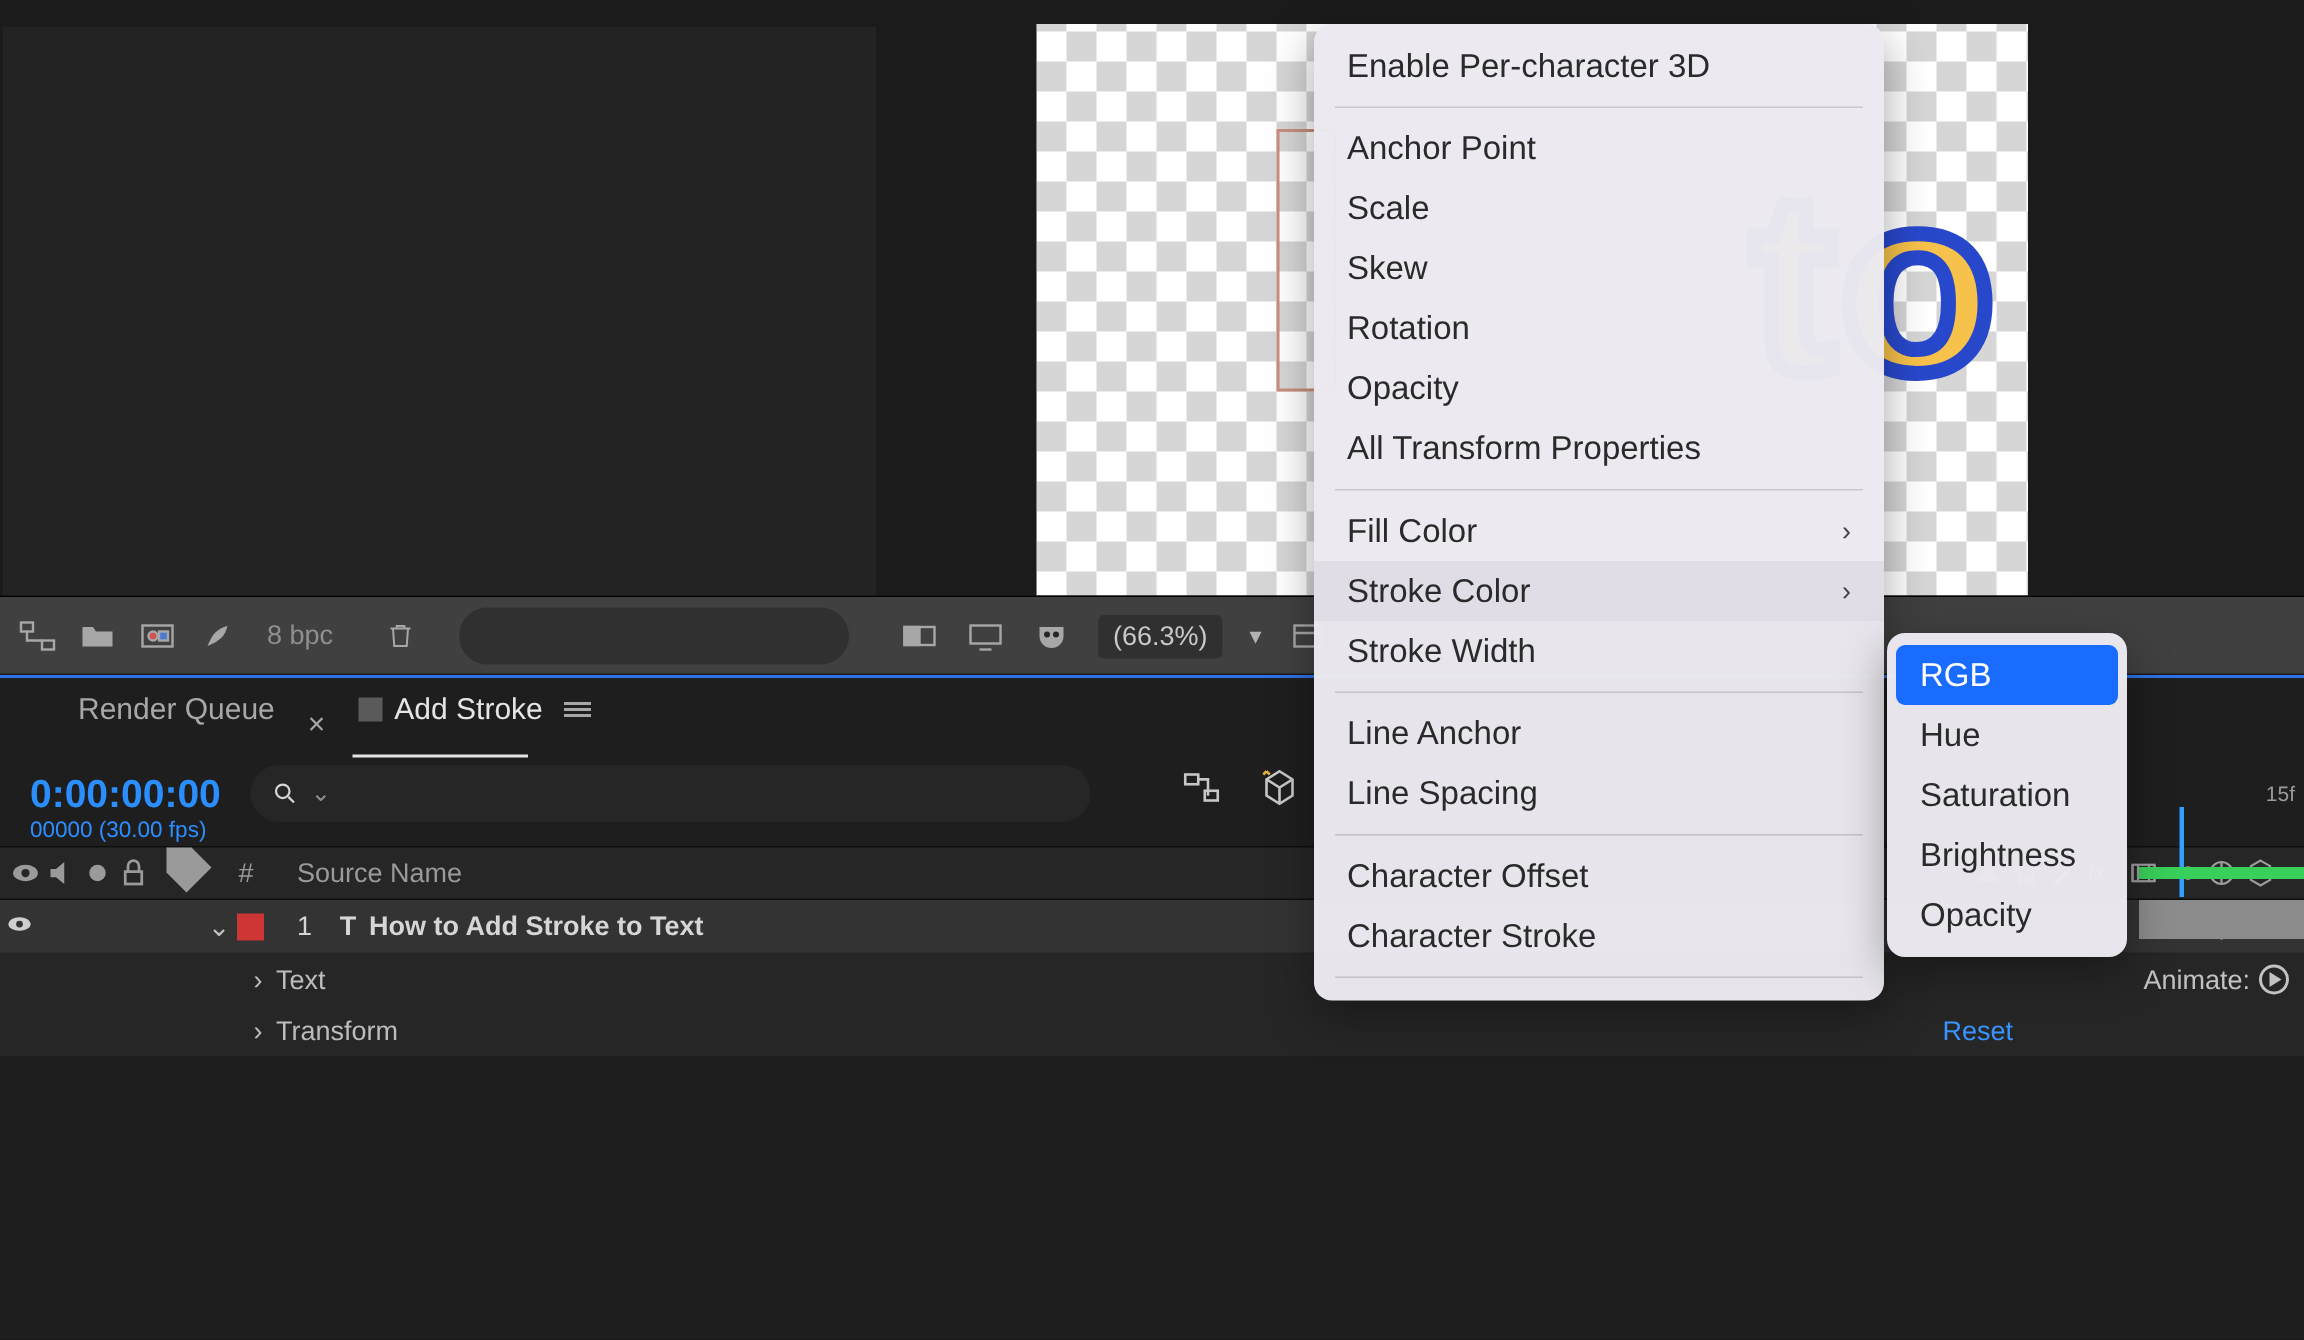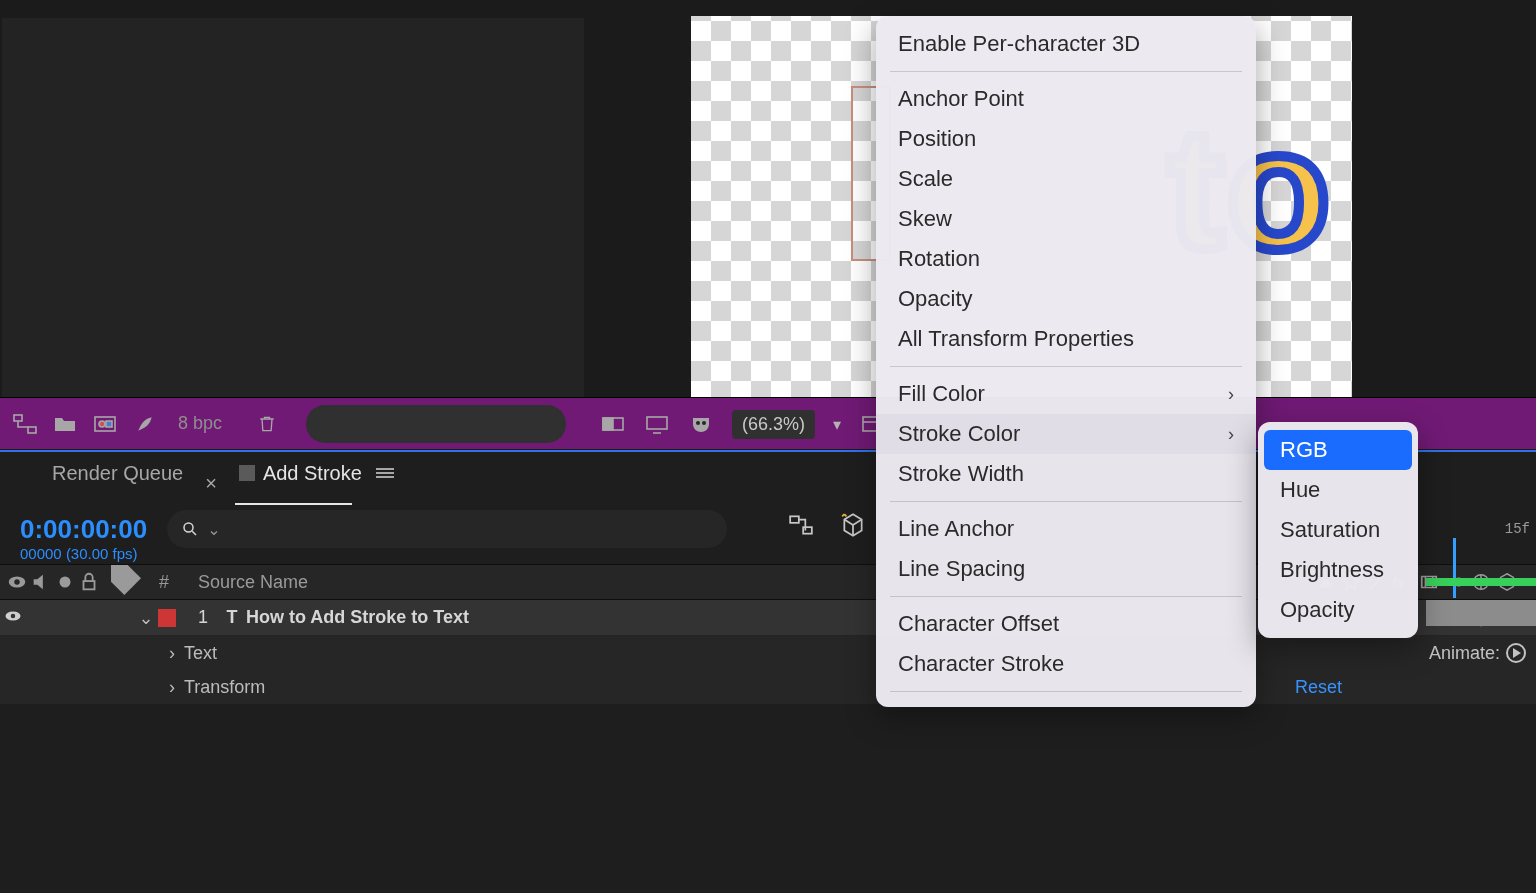--- a/index.html
+++ b/index.html
@@ -42,21 +42,21 @@
     right: 20px; top: 70px; font-size: 170px; letter-spacing: 2px;
   }
   .preview-box {
     position:absolute; left: 160px; top: 65px; width: 40px; height: 175px;
     border: 2px solid #c88e7c;
   }
 
   
   .toolbar {
     position:absolute; left:0; top:397px; width:1536px; height:52px;
-    background:#701a75; display:flex; align-items:center;
+    background:#404040; display:flex; align-items:center;
     border-top:1px solid #000;
   }
   .tb-left { display:flex; align-items:center; gap:14px; padding-left:12px; }
   .tb-icon { width:26px; height:20px; color:#a7a7a7; display:flex; align-items:center; justify-content:center; }
   .tb-icon svg { width:100%; height:100%; }
   .bpc { color:#8f8f8f; font-size:18px; margin-left:6px; }
   .trash { margin-left:18px; }
   .pill { width:260px; height:38px; background:#303030; border-radius:19px; margin-left:12px; }
   .tb-right {
     position:absolute; left:600px; top:0; height:52px; display:flex; align-items:center; gap:18px;
@@ -157,21 +157,21 @@
   }
   .ctx-item.hovered { background:#e0dde6; }
   .ctx-item.selected { background:#1a6cff; color:#fff; border-radius:6px; margin:0 6px; padding:7px 16px; }
   .ctx-sep { height:1px; background:rgba(0,0,0,0.15); margin:7px 14px; }
   .ctx-chev { font-size:18px; color:#444; }
 
   
   .ruler-bit {
     position:absolute; right:0; top:520px; width:120px; height:18px;
     display:flex; align-items:center; justify-content:flex-end; padding-right:6px;
-    color:#9a9a9a; font-size:14px;font-family:Liberation Mono, monospace;
+    color:#9a9a9a; font-size:14px;
   }
   .playhead {
     position:absolute; right:80px; top:538px; width:3px; height:60px; background:#33a0ff;
   }
   .green-strip {
     position:absolute; right:0; top:578px; width:110px; height:8px; background:#39cf5b;
   }
   .layer-bar {
     position:absolute; right:0; top:600px; width:110px; height:26px; background:#8c8c8c;
   }
@@ -411,23 +411,20 @@
 
 <div class="ctx ctx-main">
   <div class="ctx-item">
       <span>Enable Per-character 3D</span>
     </div>
   <div class="ctx-sep"></div>
   <div class="ctx-item">
       <span>Anchor Point</span>
     </div>
   <div class="ctx-item">
-      <span>Position</span>
-    </div>
-  <div class="ctx-item">
       <span>Scale</span>
     </div>
   <div class="ctx-item">
       <span>Skew</span>
     </div>
   <div class="ctx-item">
       <span>Rotation</span>
     </div>
   <div class="ctx-item">
       <span>Opacity</span>

